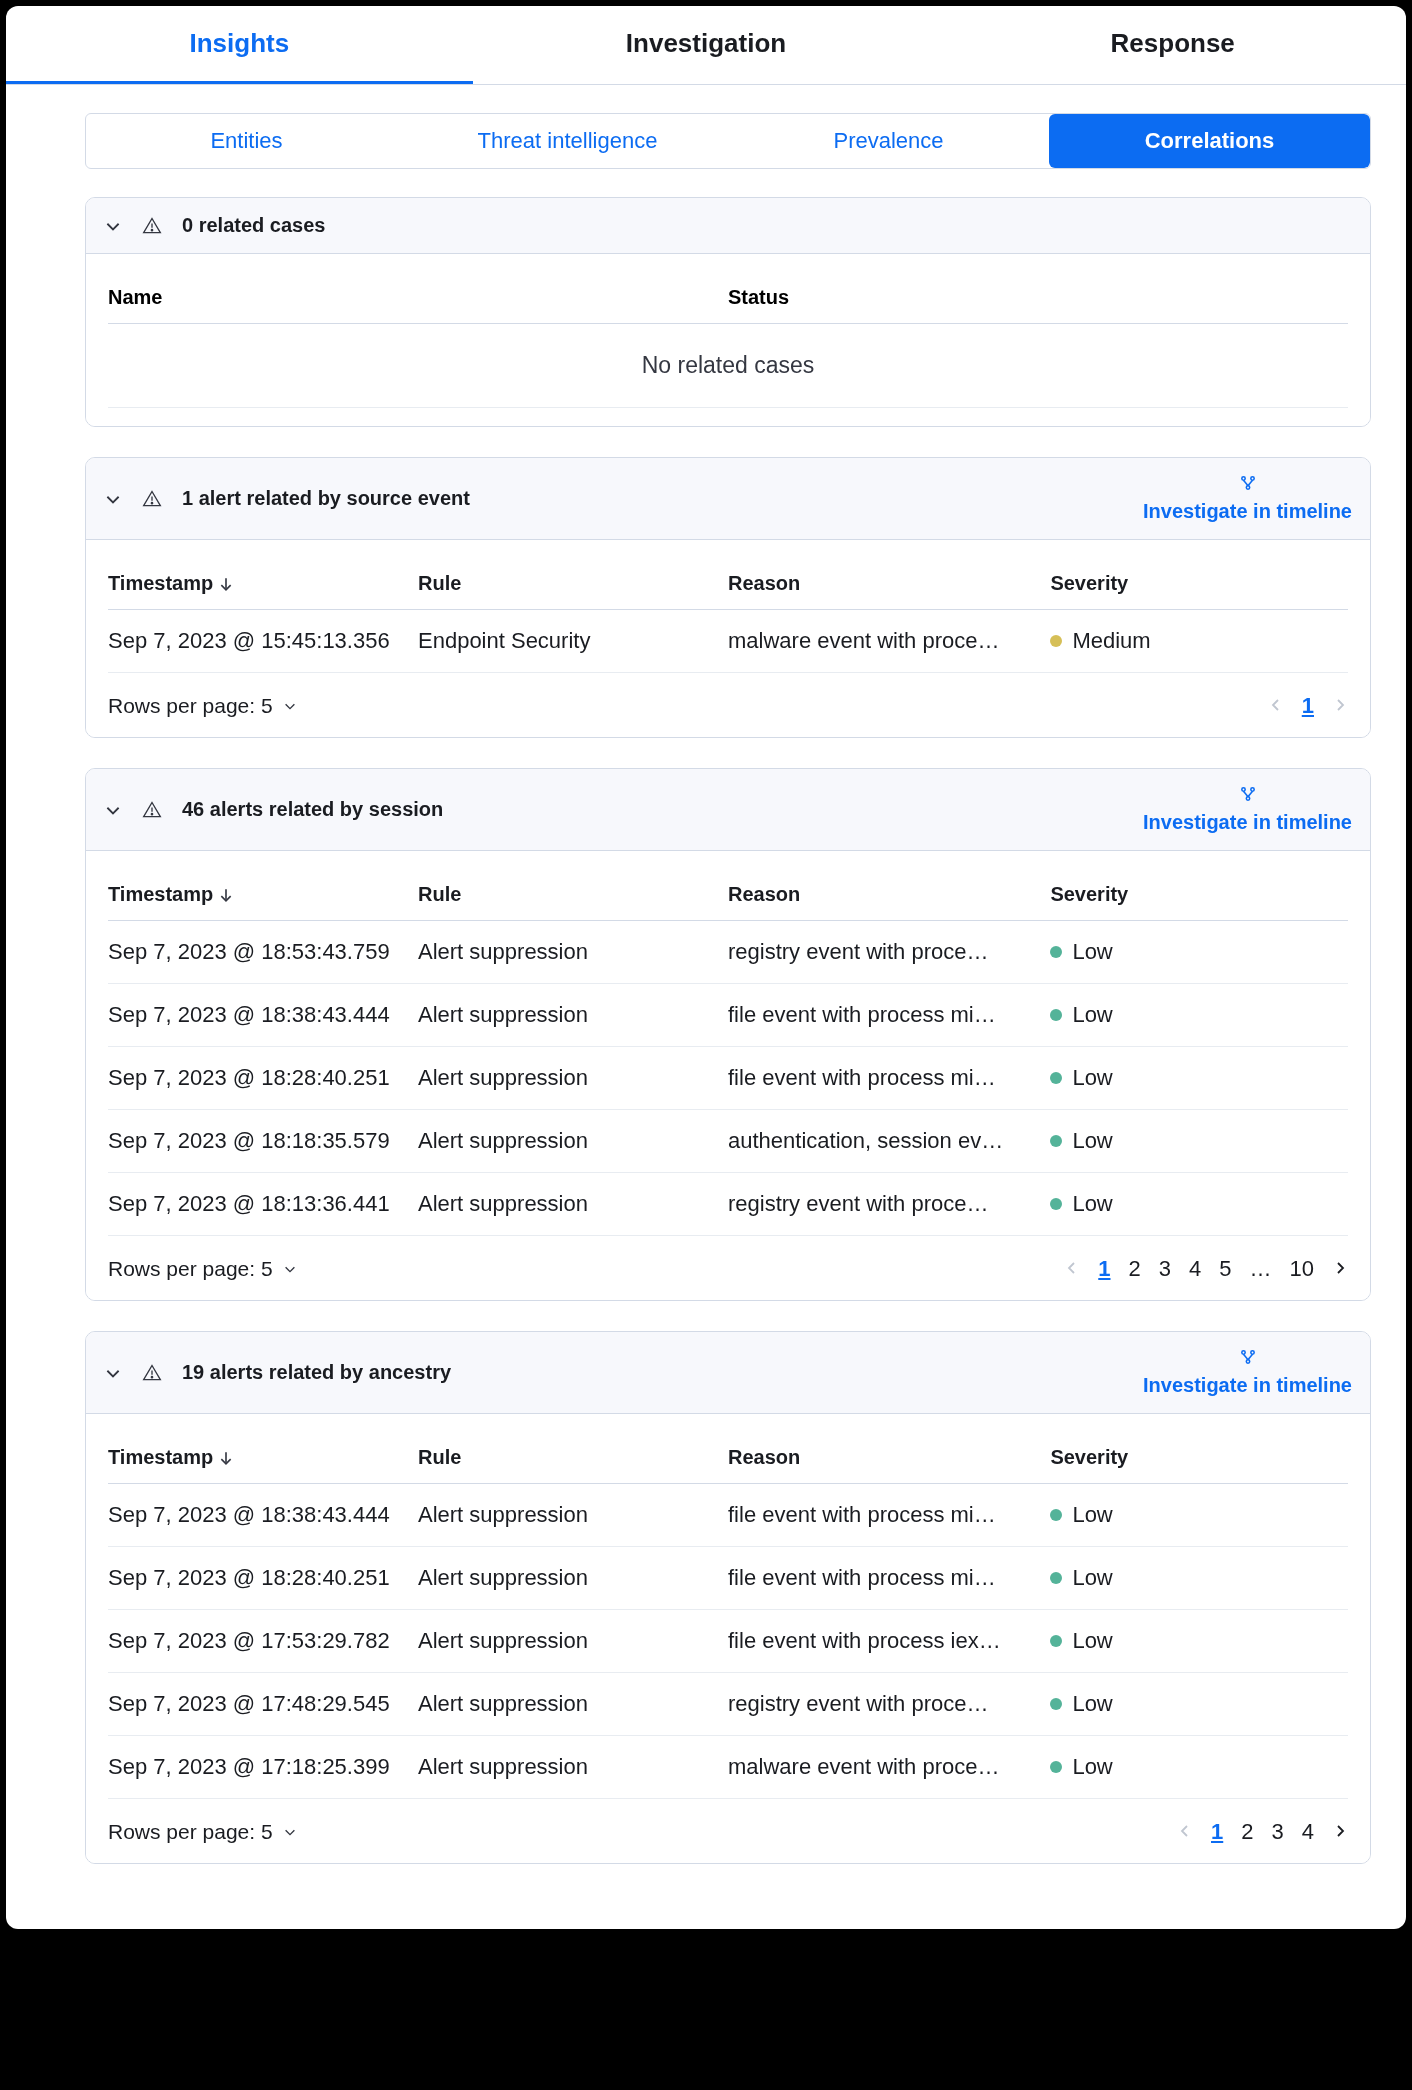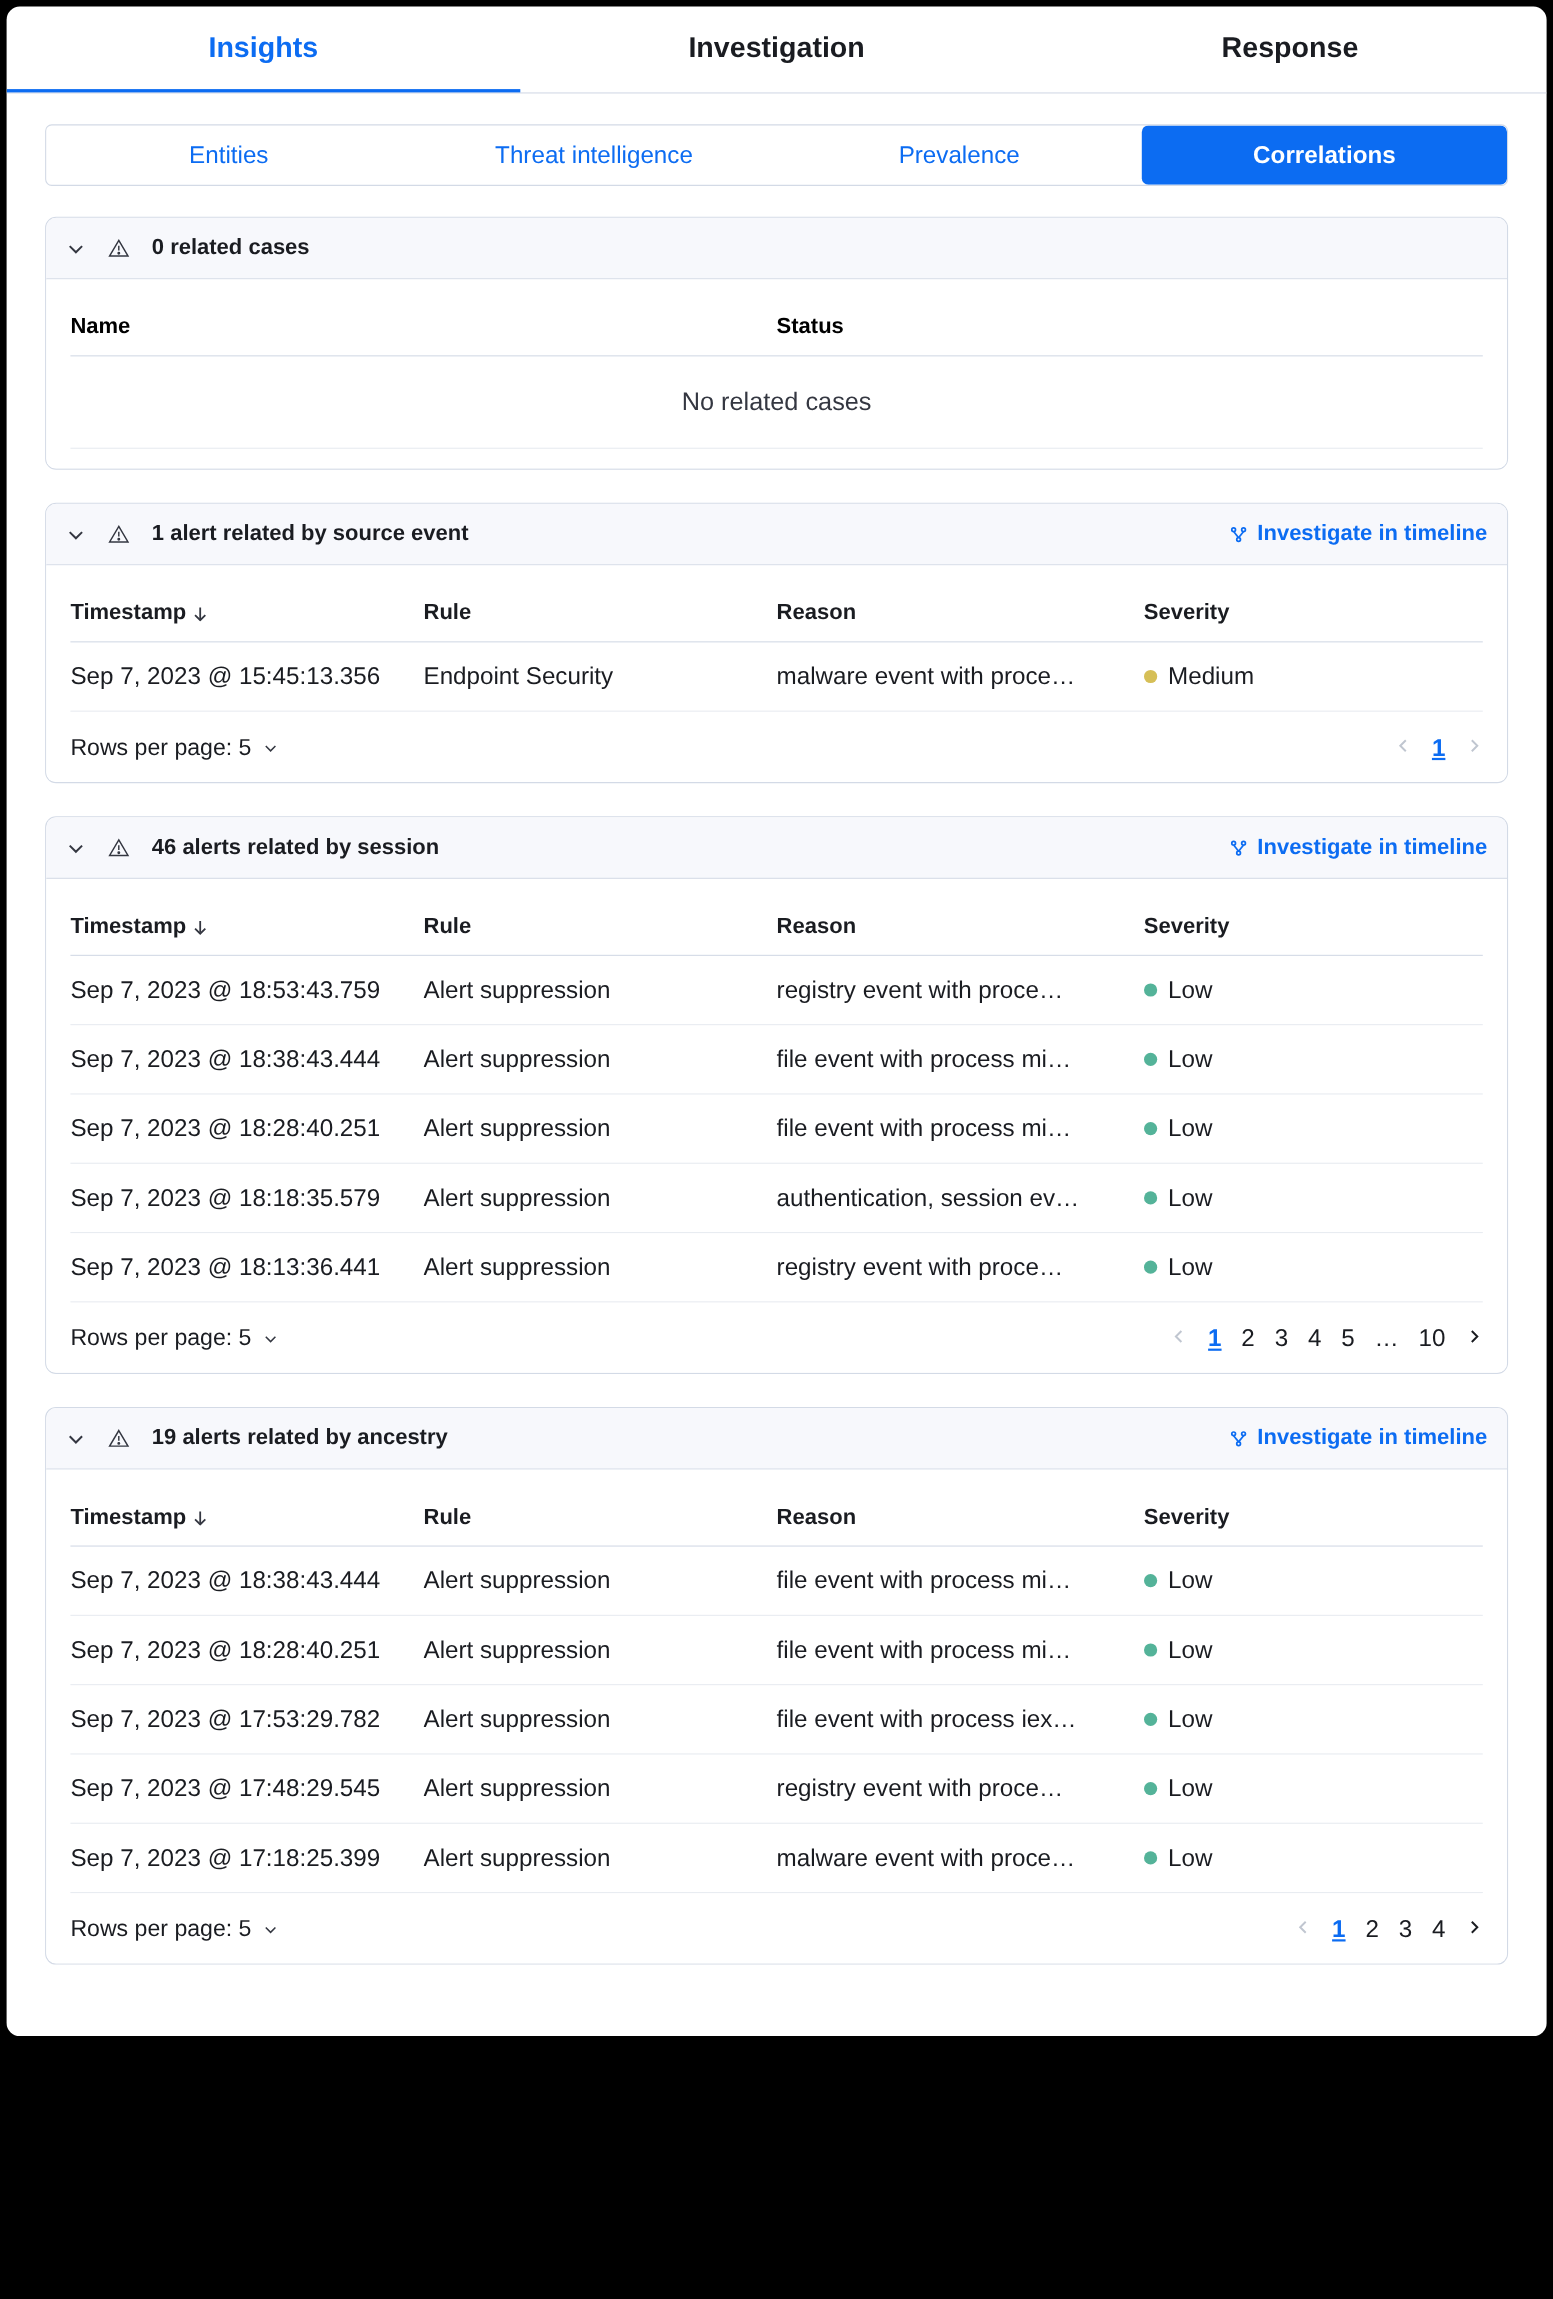--- a/index.html
+++ b/index.html
@@ -26,20 +26,21 @@
     font-size: 26px;
     color: #1a1c21;
     cursor: pointer;
   }
   .tab-main.active {
     color: #0c6cf2;
     border-bottom: 3px solid #0c6cf2;
   }
   .content {
     padding: 28px 35px 35px 35px;
+    margin-left: 44px;
   }
   .sub-tabs {
     display: flex;
     border: 1px solid #d3dae6;
     border-radius: 6px;
     overflow: hidden;
     margin-bottom: 28px;
     background: #fff;
   }
   .sub-tab {
@@ -82,20 +83,21 @@
     color: #1a1c21;
   }
   .investigate-link {
     display: flex;
     align-items: center;
     gap: 8px;
     color: #0c6cf2;
     font-size: 20px;
     font-weight: 600;
     cursor: pointer;
+    flex-direction: column;
   }
   .panel-body {
     background: #fff;
     padding: 18px 22px;
   }
   .table-head {
     display: flex;
     padding: 14px 0;
     border-bottom: 1px solid #d3dae6;
     font-weight: 700;

